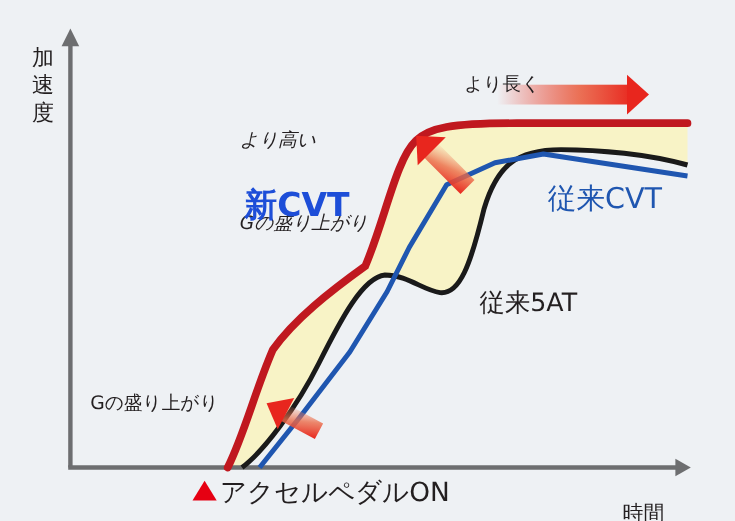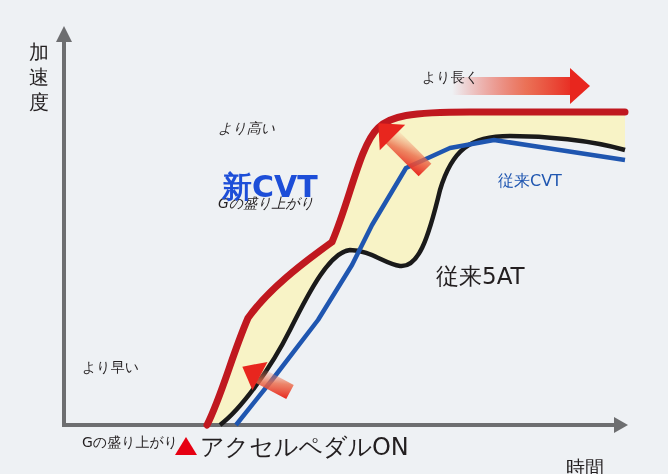--- a/index.html
+++ b/index.html
@@ -1,19 +1,19 @@
 <!DOCTYPE html>
 <html><head>
 <meta charset="utf-8">
 <style>
   html, body { margin: 0; padding: 0; }
   body { width: 668px; height: 474px; background: #eef1f4; overflow: hidden; position: relative;
          font-family: "DejaVu Sans", "Liberation Sans", sans-serif; }
   svg { position: absolute; left: 0; top: 0; }
-  .lbl { position: absolute; color: #231f20; font-size: 14px; line-height: 25px; white-space: pre; }
+  .lbl { position: absolute; color: #231f20; font-size: 17px; line-height: 25px; white-space: pre; }
   .ylabel { position: absolute; left: 28px; top: 40px; width: 22px; font-size: 20px; line-height: 25px; color: #231f20; }
   .ylabel span { display: block; text-align: center; }
   .big { font-weight: bold; font-size: 30px; line-height: 34px; }
 </style>
 </head>
 <body>
 
 <svg width="668" height="474" viewBox="0 0 668 474">
   <defs>
     <linearGradient id="gradRight" x1="0" y1="0" x2="1" y2="0">
@@ -75,21 +75,20 @@
 <div class="lbl" style="left:422px; top:15px;">
   <div>より長く</div>
 </div>
 
 <div class="lbl" style="left:218px; top:66px;font-style:italic;">
   <div>より高い</div>
   <div>Gの盛り上がり</div>
 </div>
 
 <div class="lbl" style="left:82px; top:305px;">
-  <div>より早い</div>
   <div>Gの盛り上がり</div>
 </div>
 
 <div class="lbl big" style="left:222px; top:170px; color:#1d4ed8;">新CVT</div>
 
-<div class="lbl" style="left:498px; top:166px; font-size:16px; line-height:30px; color:#1f56b0;text-align:right;">従来CVT</div>
+<div class="lbl" style="left:498px; top:166px; font-size:26px; line-height:30px; color:#1f56b0;text-align:right;">従来CVT</div>
 
 <div class="lbl" style="left:436px; top:248px; font-size:23px; line-height:28px;margin-top:14px;">従来5AT</div>
 
 </body></html>

